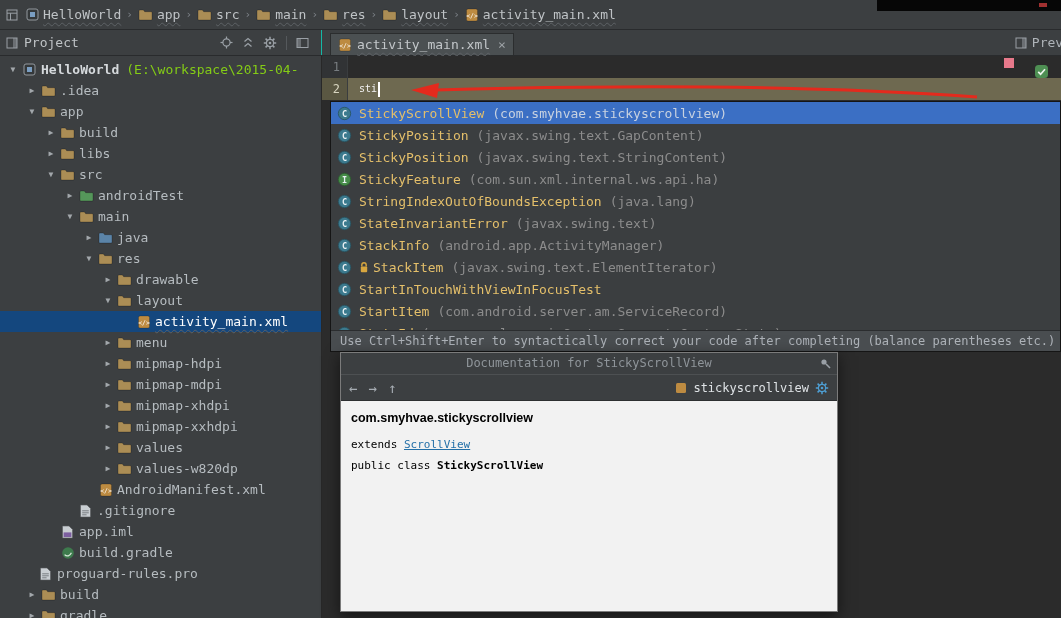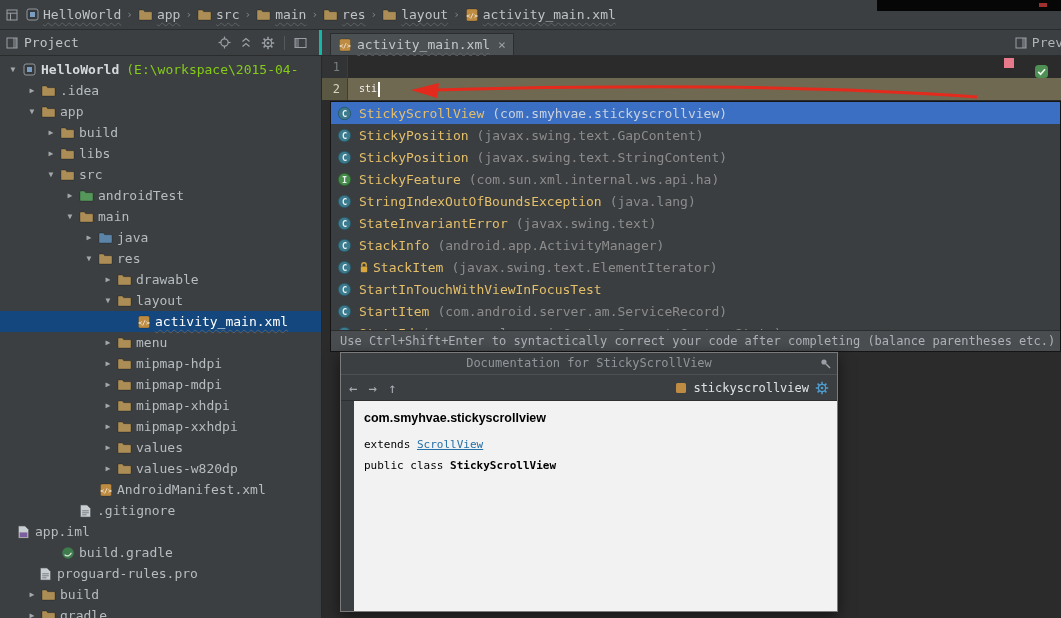--- a/index.html
+++ b/index.html
@@ -16,21 +16,21 @@
   .crumbs{display:flex;align-items:center;}
   .crumb{display:flex;align-items:center;gap:4px;margin:0 2px;color:#bfc3c6;font-size:13px;cursor:default;}
   .sep{color:#7e8润3;color:#7e8388;margin:0 3px;font-size:11px;}
   .nav-blackbox{position:absolute;right:0;top:0;width:184px;height:11px;background:#060606;}
   .nav-blackbox i{position:absolute;right:14px;top:3px;width:8px;height:4px;background:#a03030;}
 
   
   .subbar{position:absolute;left:0;top:30px;width:100%;height:26px;background:#3c3f41;
           border-bottom:1px solid #292b2d;box-sizing:border-box;}
   .project-header{position:absolute;left:0;top:0;width:322px;height:25px;display:flex;align-items:center;
-          gap:6px;padding:0 6px;box-sizing:border-box;border-right:3px solid #14b8a6;color:#bfc3c6;font-size:13px;}
+          gap:6px;padding:0 6px;box-sizing:border-box;border-right:1px solid #14b8a6;color:#bfc3c6;font-size:13px;}
   .ph-icons{margin-left:auto;display:flex;align-items:center;gap:9px;padding-right:6px;}
   .vdiv{width:1px;height:14px;background:#55595c;}
   .tabstrip{position:absolute;left:322px;top:0;right:0;height:25px;}
   .tab{position:absolute;left:8px;top:3px;height:22px;display:flex;align-items:center;gap:5px;
        padding:0 7px;background:#4b5052;border:1px solid #2b2d2e;border-bottom:none;
        color:#c3c7ca;font-size:13px;box-sizing:border-box;}
   .tab-close{color:#9fa4a8;font-size:13px;margin-left:3px;}
   .preview-tab{position:absolute;right:-10px;top:5px;display:flex;align-items:center;gap:5px;
        color:#aeb3b8;font-size:13px;}
 
@@ -72,21 +72,21 @@
 
   
   .docpopup{position:absolute;left:340px;top:352px;width:498px;height:260px;z-index:6;
         background:#3c3f41;border:1px solid #7b7b7b;box-sizing:border-box;display:flex;flex-direction:column;
         box-shadow:0 4px 14px rgba(0,0,0,.55);}
   .doc-title{height:21px;line-height:21px;font-size:12px;color:#8f959a;text-align:center;position:relative;flex:none;}
   .pin{position:absolute;right:6px;top:5px;}
   .doc-toolbar{height:25px;flex:none;display:flex;align-items:center;gap:11px;padding:0 8px;
         border-top:1px solid #4d5052;border-bottom:1px solid #2d2f31;color:#a6acb2;font-size:14px;}
   .doc-tb-right{margin-left:auto;display:flex;align-items:center;gap:6px;color:#dfe3e6;font-size:12px;}
-  .doc-content{flex:1;background:#f2f2f2;color:#111;padding:6px 10px;overflow:hidden;margin-left:13px;}
+  .doc-content{flex:1;background:#f2f2f2;color:#111;padding:6px 10px;overflow:hidden;}
   .doc-pkg{font-family:"Liberation Sans",sans-serif;font-weight:700;font-size:12.5px;color:#000;margin:4px 0 13px;}
   .doc-decl{font-family:"DejaVu Sans Mono",monospace;font-size:11px;color:#000;margin-bottom:8px;white-space:pre;}
   .doc-link{color:var(--link);text-decoration:underline;cursor:pointer;}
 
   .red-arrow{position:absolute;left:405px;top:80px;z-index:4;pointer-events:none;}
 </style>
 </head>
 <body>
 
 <div class="app">
@@ -444,21 +444,21 @@
             <path d="M1.5 1 h6.5 l3.5 3.5 V13 H1.5 Z" fill="#c9ced2" stroke="#55595c" stroke-width=".6"></path>
             <g stroke="#70767b" stroke-width=".9">
               <line x1="3.2" y1="6.8" x2="9.8" y2="6.8"></line>
               <line x1="3.2" y1="8.8" x2="9.8" y2="8.8"></line>
               <line x1="3.2" y1="10.8" x2="7.6" y2="10.8"></line>
             </g>
           </svg>
         </span>
         <span class="tlabel">.gitignore</span>
       </div>
-      <div class="tree-row" style="">
+      <div class="tree-row" style="padding-left: 44px;">
         <span class="arrow"></span>
         <span class="ticon">
           <svg width="13" height="14" viewBox="0 0 13 14">
             <path d="M1.5 1 h6.5 l3.5 3.5 V13 H1.5 Z" fill="#c9ced2" stroke="#55595c" stroke-width=".6"></path>
             <rect x="2.6" y="7.4" width="7.8" height="4.6" fill="#7d5fa0"></rect>
           </svg>
         </span>
         <span class="tlabel">app.iml</span>
       </div>
       <div class="tree-row" style="padding-left: 44px;">

